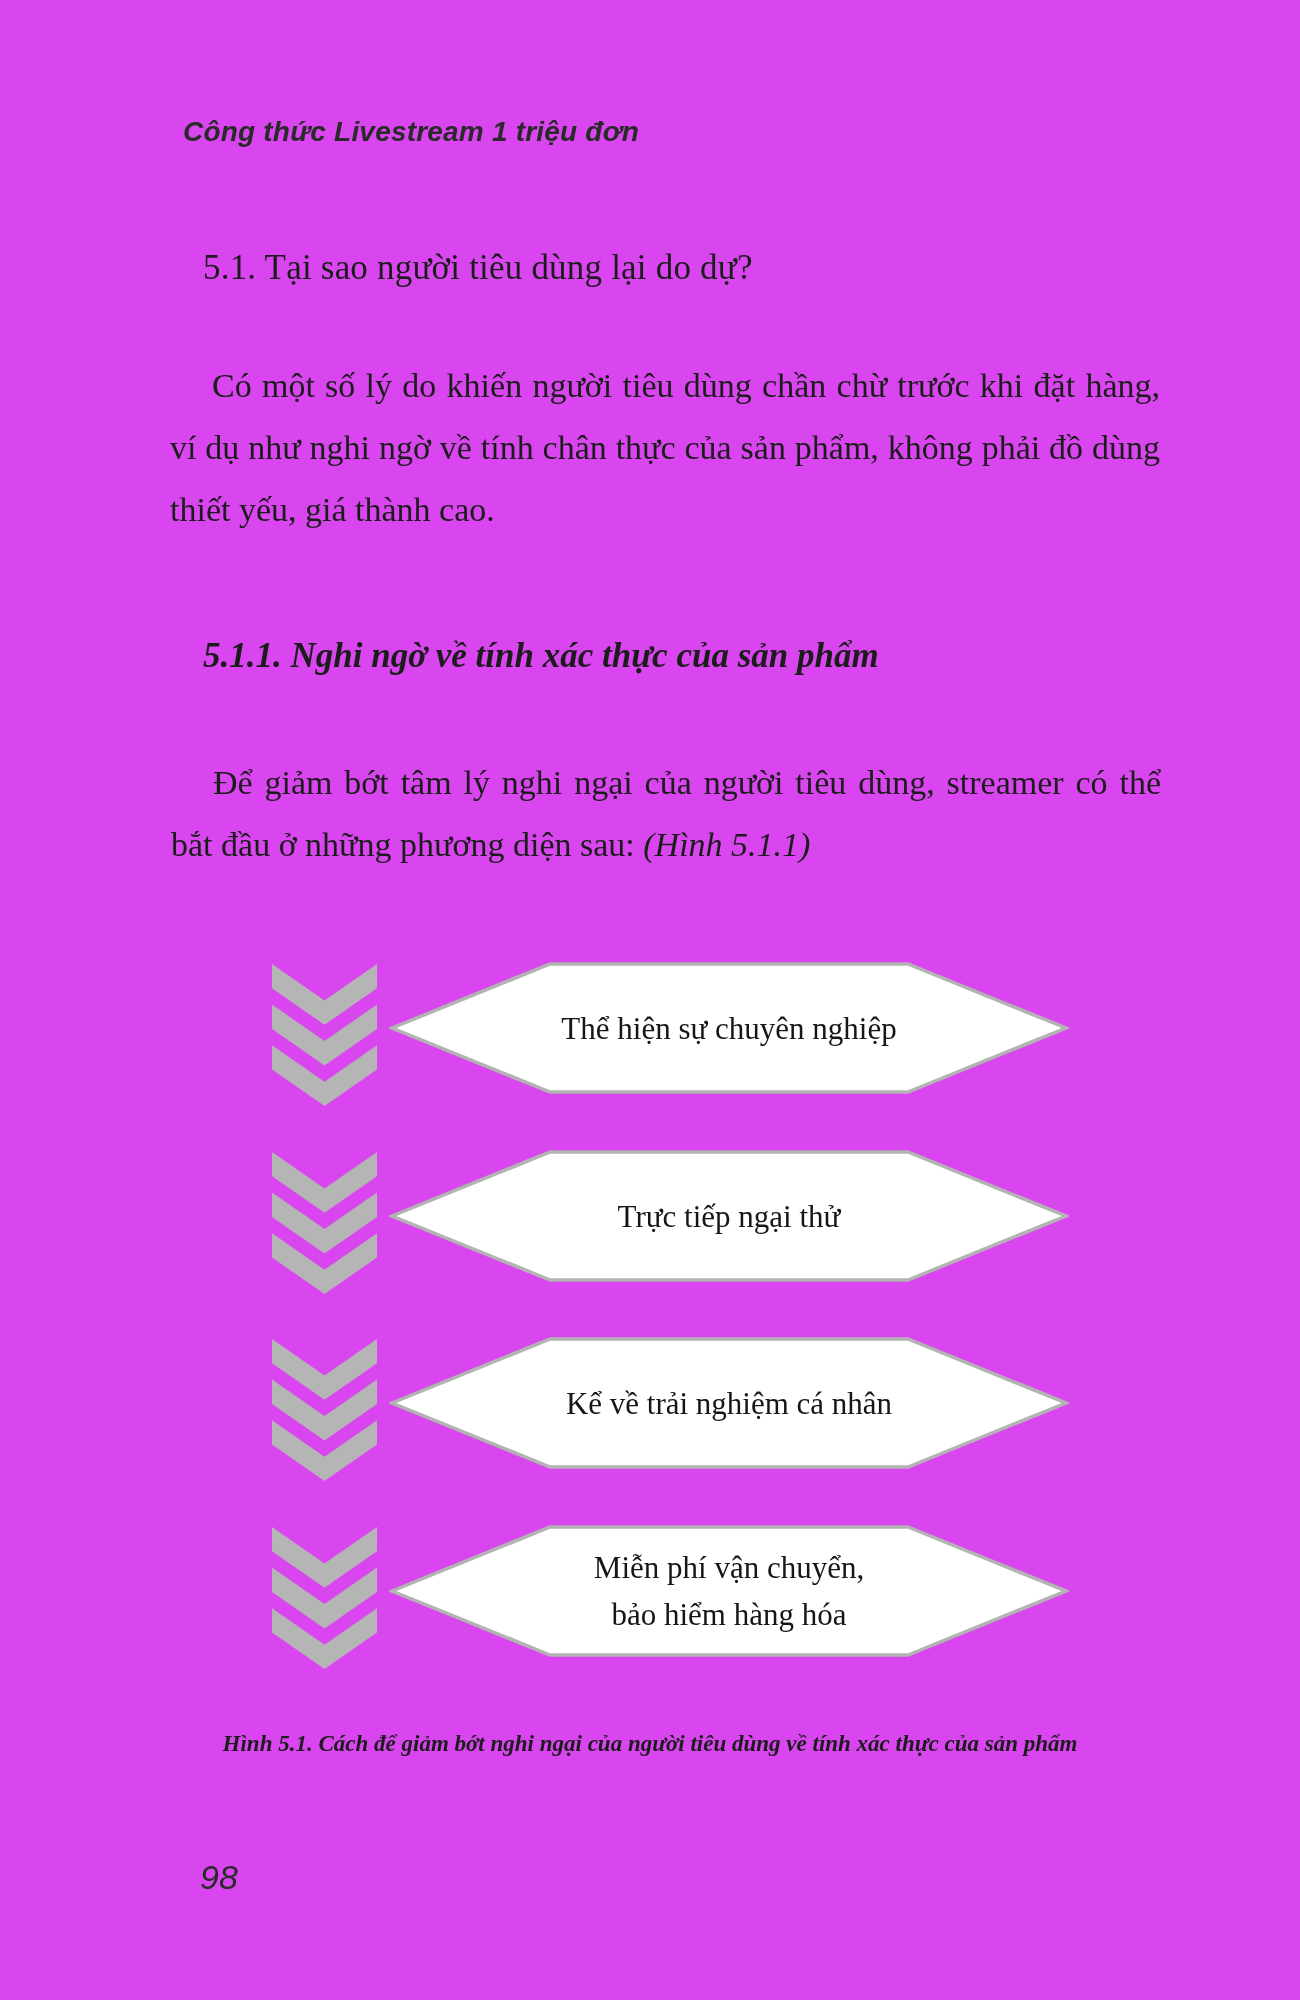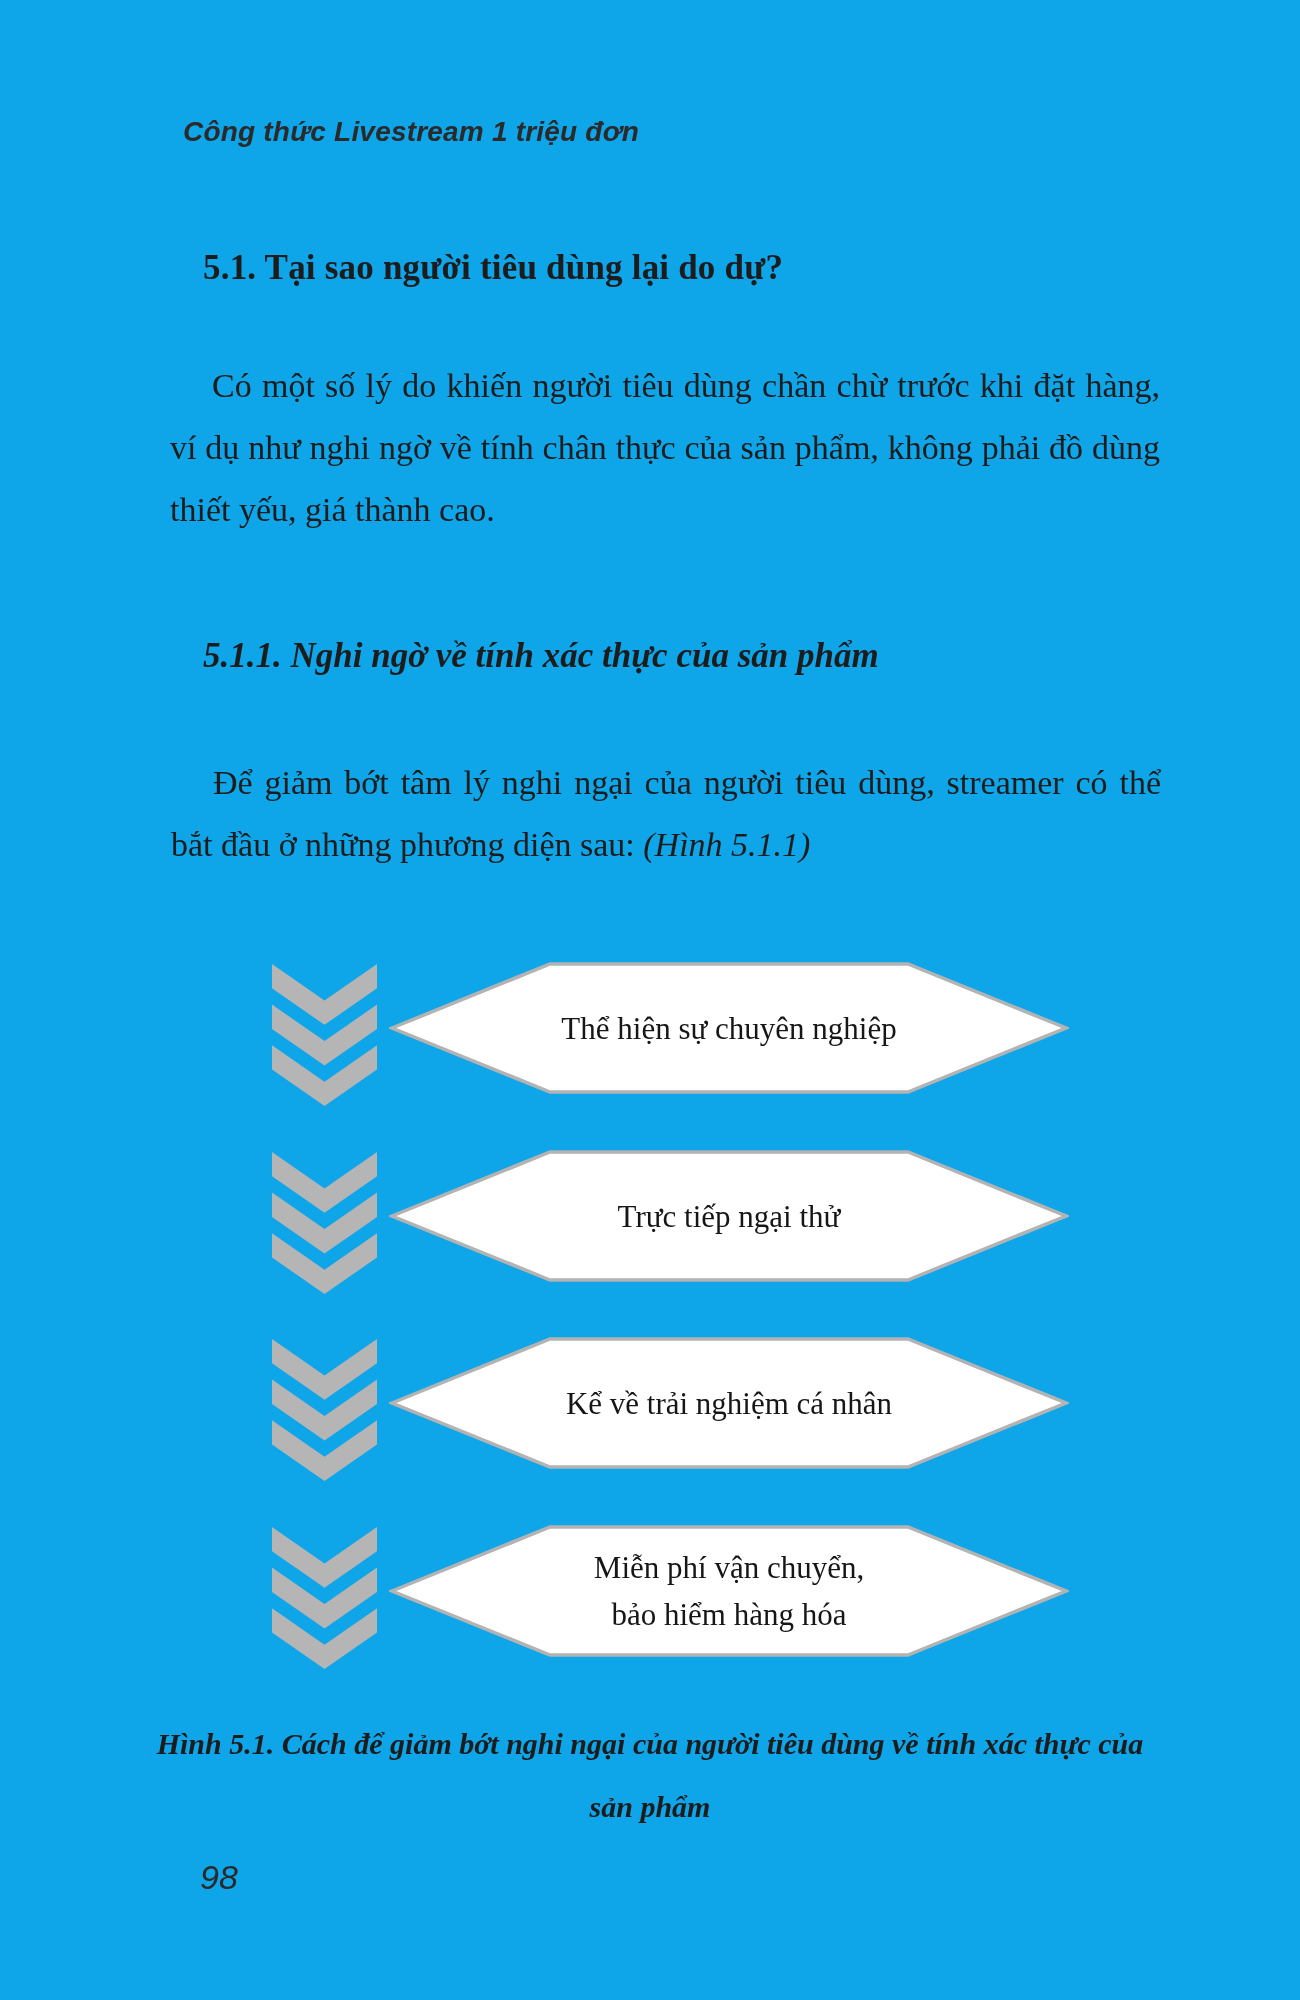--- a/index.html
+++ b/index.html
@@ -1,21 +1,21 @@
 <!DOCTYPE html>
 <html><head>
 <meta charset="utf-8">
 <style>
   html, body { margin: 0; padding: 0; background: #e8e8e8; }
   .page {
     position: relative;
     width: 1300px;
     height: 2000px;
     margin: 0 auto;
-    background: #0ea5e9;
+    background: #d946ef;
     overflow: hidden;
     font-family: "Liberation Serif", serif;
     color: #1c1c1c;
   }
 
   .running-header {
     position: absolute;
     left: 183px;
     top: 116px;
     font-family: "Liberation Sans", sans-serif;
@@ -23,21 +23,21 @@
     font-weight: 600;
     font-size: 28px;
     color: #2a2a2a;
     letter-spacing: 0.2px;
   }
 
   .section-title {
     position: absolute;
     left: 203px;
     top: 248px;
-    font-weight: bold;
+    font-weight: normal;
     font-size: 35px;
     letter-spacing: 0.2px;
   }
 
   .body-para {
     position: absolute;
     left: 155px;
     width: 990px;
     font-size: 34px;
     line-height: 62px;
@@ -106,21 +106,21 @@
   }
 
   .figure-caption {
     position: absolute;
     left: 150px;
     top: 1712px;
     width: 1000px;
     text-align: center;
     font-weight: bold;
     font-style: italic;
-    font-size: 30px;
+    font-size: 23px;
     line-height: 63px;
   }
 
   .page-number {
     position: absolute;
     left: 200px;
     top: 1858px;
     font-family: "Liberation Sans", sans-serif;
     font-style: italic;
     font-size: 34px;

